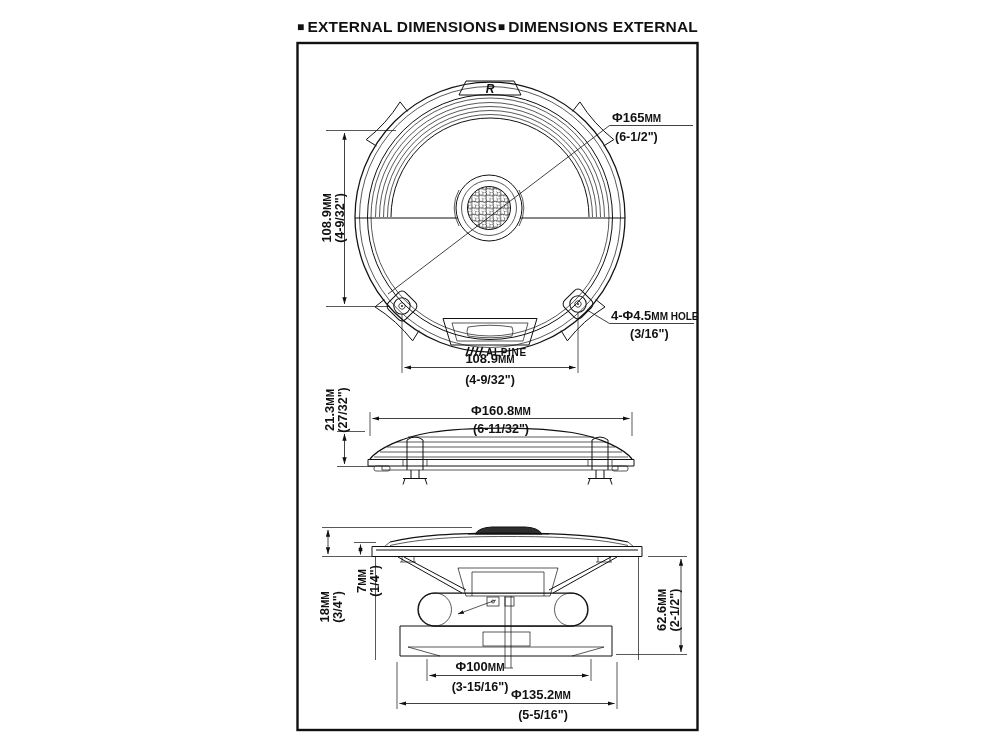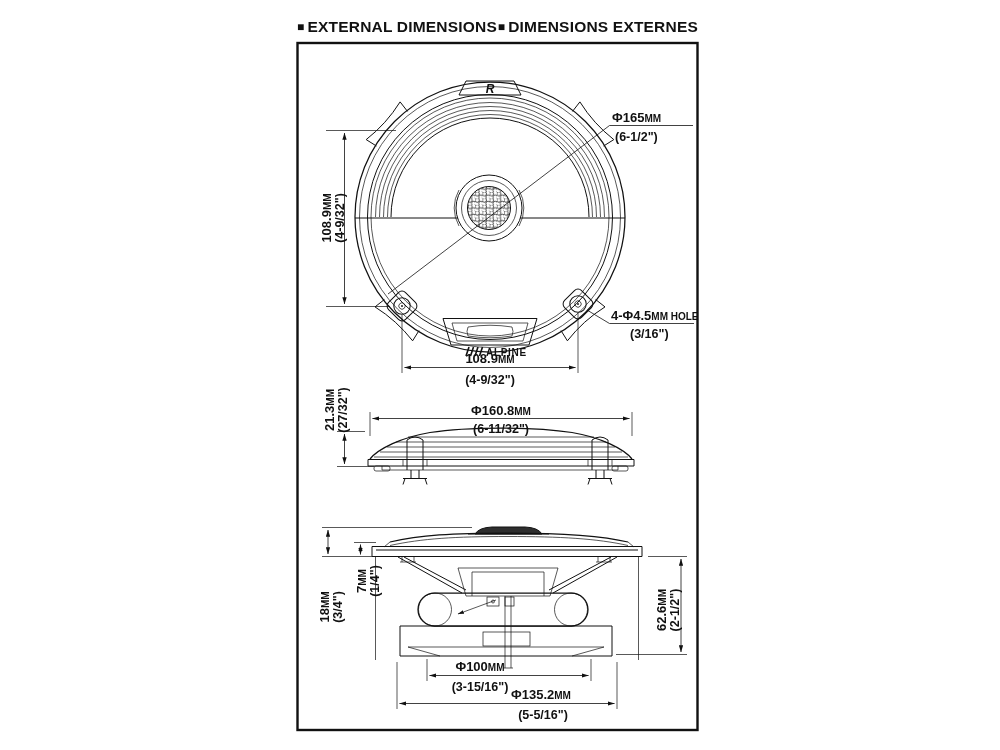--- a/index.html
+++ b/index.html
@@ -26,21 +26,21 @@
 
 <div class="stage">
 
   <div class="title">
     <span class="tgroup">
       <span class="sq">■</span>
       <span>EXTERNAL DIMENSIONS</span>
     </span>
     <span class="tgroup">
       <span class="sq">■</span>
-      <span>DIMENSIONS EXTERNES</span>
+      <span>DIMENSIONS EXTERNAL</span>
     </span>
   </div>
 
   <svg class="draw" width="1000" height="750" viewBox="0 0 1000 750">
     <defs>
       <marker id="arr" viewBox="0 0 10 6" refX="9.5" refY="3" markerWidth="9" markerHeight="5.4" orient="auto-start-reverse">
         <path d="M0,0 L10,3 L0,6 Z" fill="#111"></path>
       </marker>
       <pattern id="mesh" width="7.2" height="6.4" patternUnits="userSpaceOnUse">
         <circle cx="2" cy="1.8" r="2.1" fill="none" stroke="#222" stroke-width="0.8"></circle>

